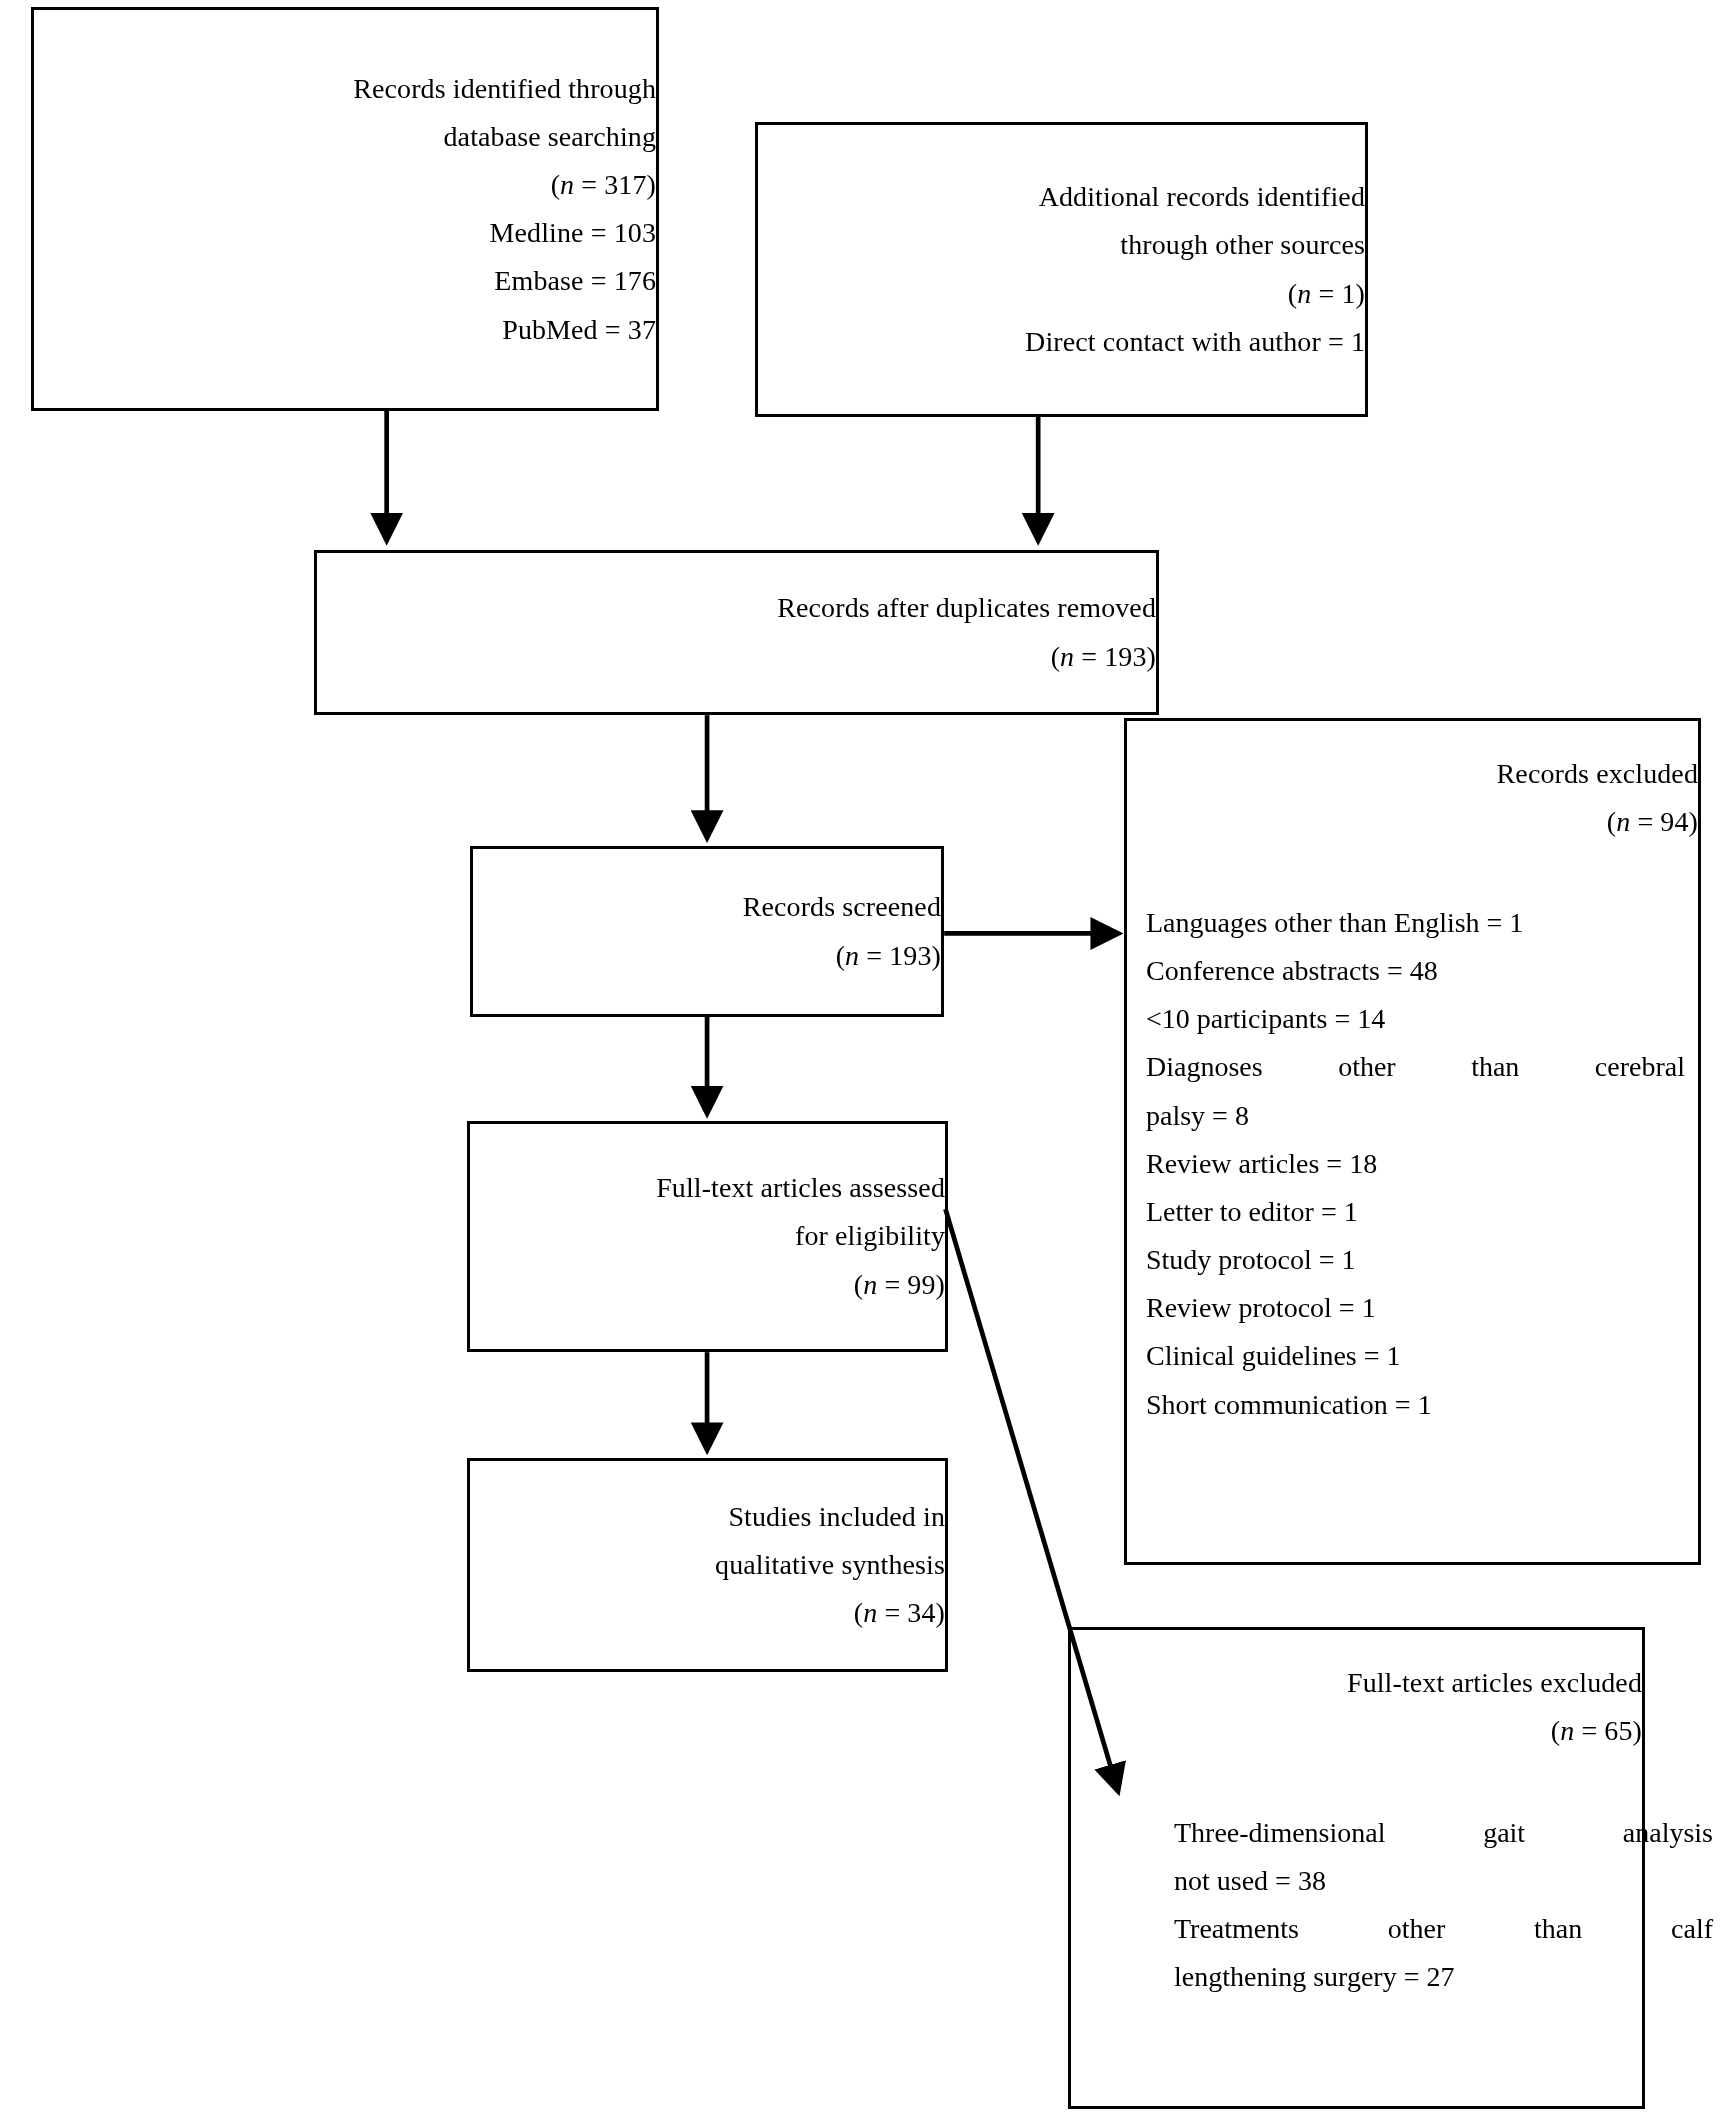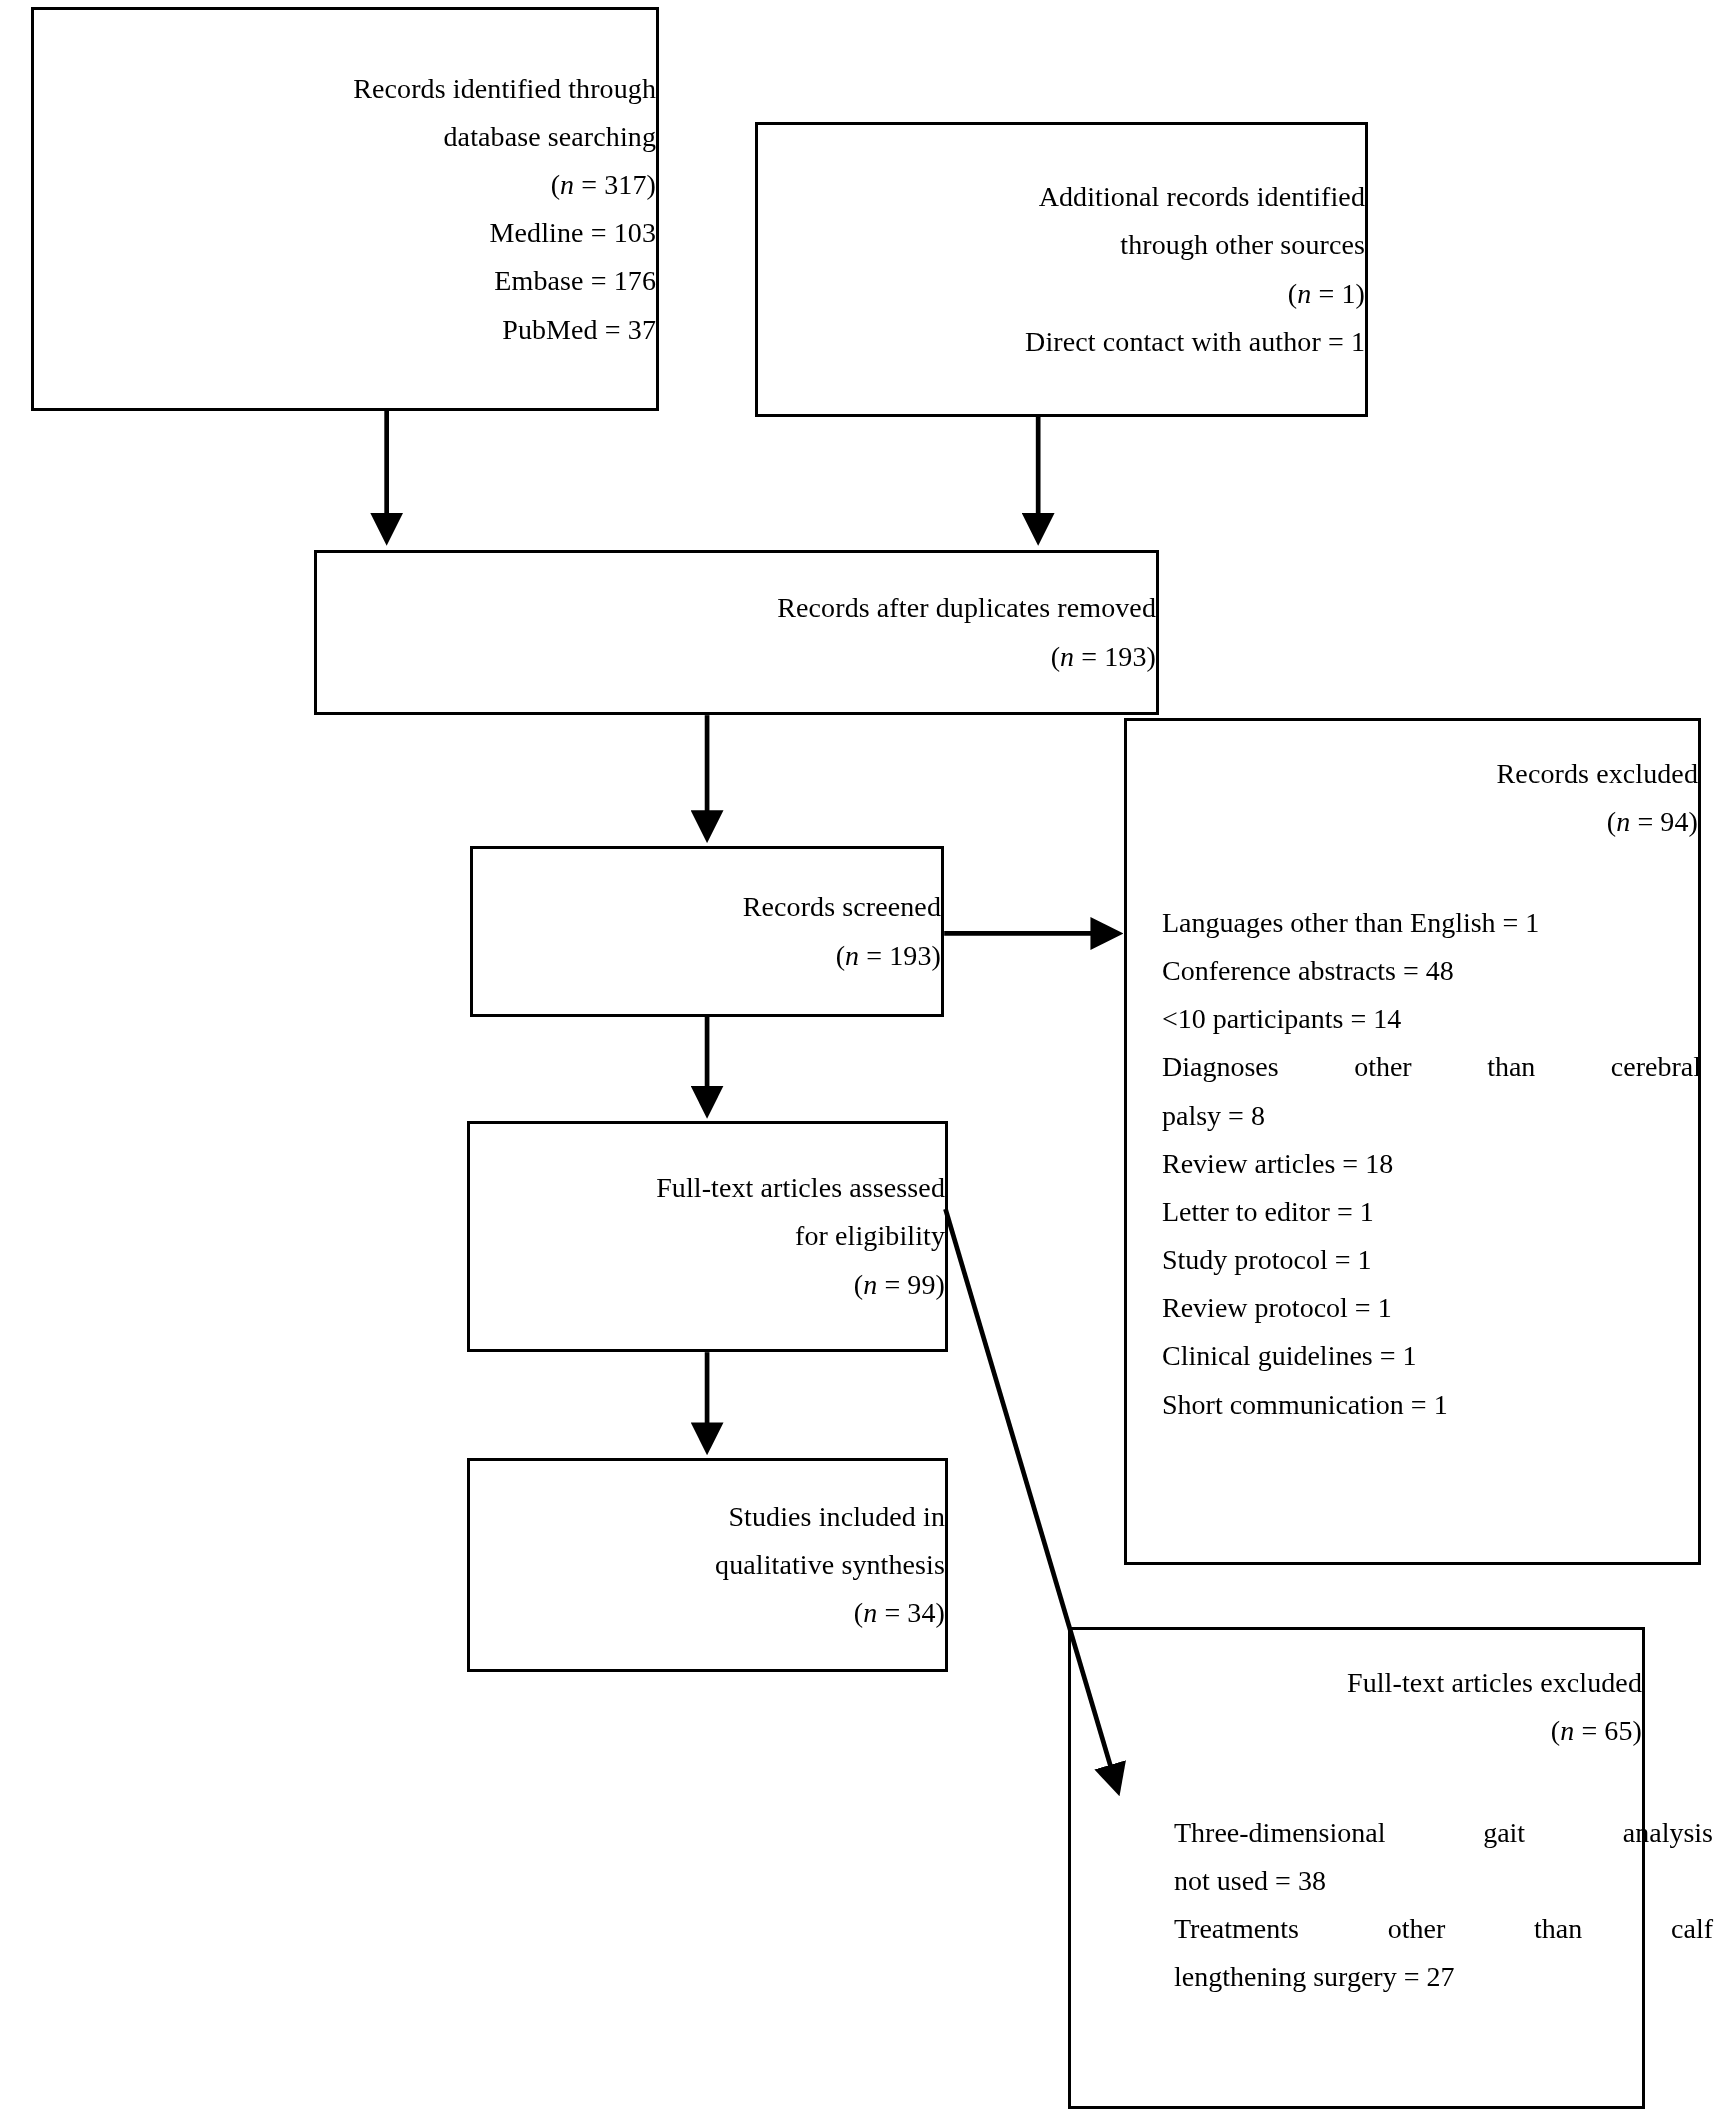--- a/index.html
+++ b/index.html
@@ -101,21 +101,21 @@
   <div class="box" style="left:467px; top:1458px; width:481px; height:214px;">
     <div class="line">Studies included in</div>
     <div class="line">qualitative synthesis</div>
     <div class="line">(<span class="ital">n</span> = 34)</div>
   </div>
 
   <div class="box top-align" style="left:1124px; top:718px; width:577px; height:847px; padding-top:29px;">
     <div class="line">Records excluded</div>
     <div class="line">(<span class="ital">n</span> = 94)</div>
   </div>
-  <div class="list" style="left:1146px; top:899px; width:539px;margin-left:16px;">
+  <div class="list" style="left:1146px; top:899px; width:539px;">
     <div class="item">Languages other than English = 1</div>
     <div class="item">Conference abstracts = 48</div>
     <div class="item">&lt;10 participants = 14</div>
     <div class="item justify">Diagnoses other than cerebral</div>
     <div class="item">palsy = 8</div>
     <div class="item">Review articles = 18</div>
     <div class="item">Letter to editor = 1</div>
     <div class="item">Study protocol = 1</div>
     <div class="item">Review protocol = 1</div>
     <div class="item">Clinical guidelines = 1</div>

